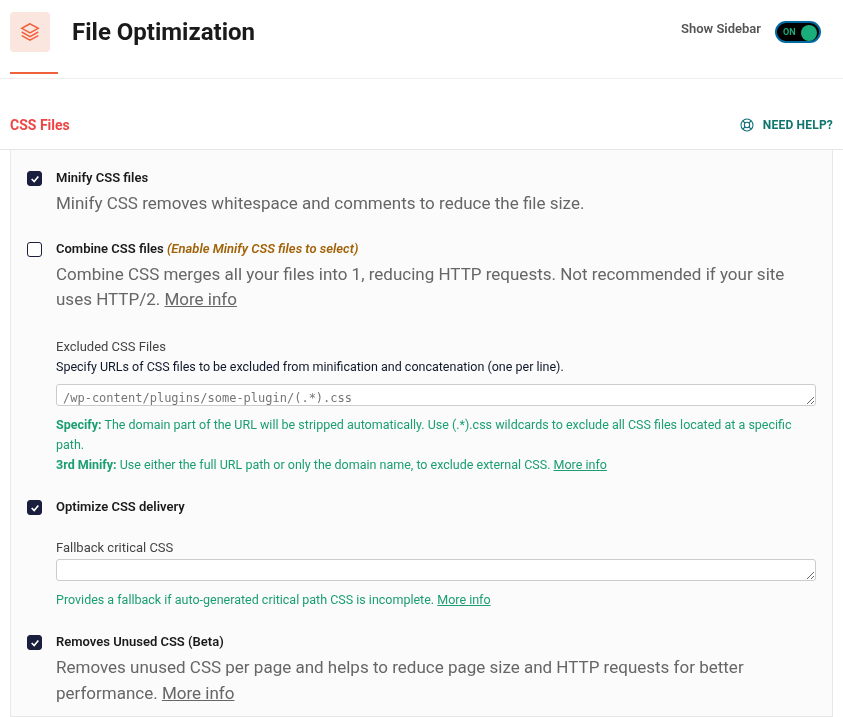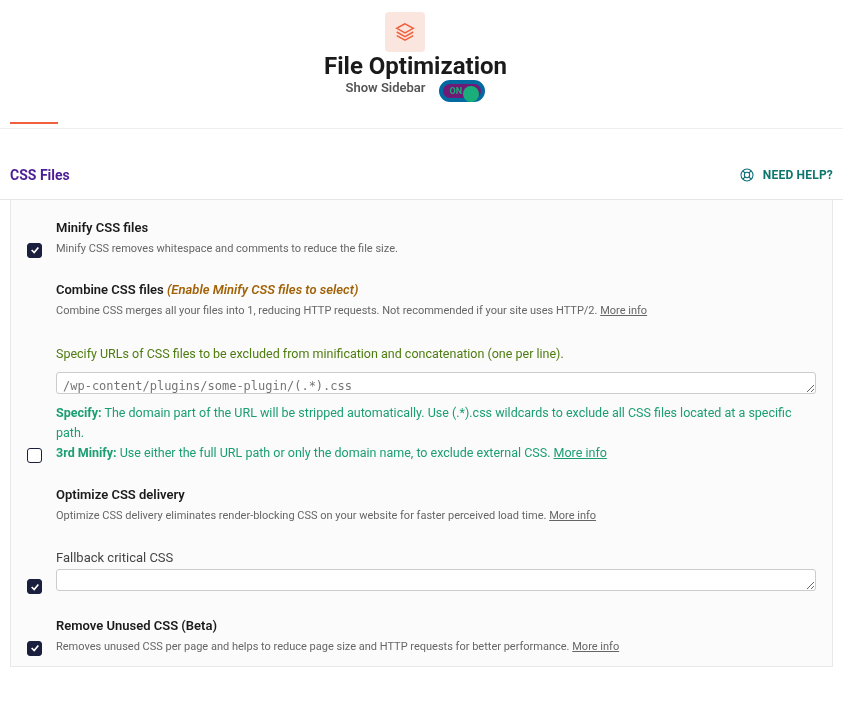--- a/index.html
+++ b/index.html
@@ -7,21 +7,20 @@
     font-family: -apple-system, BlinkMacSystemFont, "Segoe UI", Roboto, Helvetica, Arial, sans-serif;
     background: #fff;
     color: #1a1a1a;
     width: 843px;
     font-size: 13px;
   }
   .header {
     display: flex;
     align-items: center;
     padding: 12px 22px 16px 10px;
-    flex-direction: column;
   }
   .icon-box {
     width: 40px;
     height: 40px;
     border-radius: 4px;
     background: #fbe6df;
     display: flex;
     align-items: center;
     justify-content: center;
     margin-right: 22px;
@@ -39,22 +38,22 @@
   }
   .sidebar-label {
     font-size: 13px;
     font-weight: 600;
     color: #555;
   }
   .switch {
     width: 46px;
     height: 22px;
     border-radius: 11px;
-    border: 4px solid #0369a1;
-    background: #701a75;
+    border: 2px solid #0369a1;
+    background: #000000;
     position: relative;
     display: flex;
     align-items: center;
     cursor: pointer;
   }
   .switch-text {
     font-size: 9px;
     font-weight: 700;
     color: #1aaf7a;
     margin-left: 6px;
@@ -83,42 +82,42 @@
   .section-header {
     display: flex;
     align-items: center;
     justify-content: space-between;
     padding: 38px 10px 16px 10px;
     border-bottom: 1px solid #e6e6e6;
   }
   .section-title {
     font-size: 14px;
     font-weight: 700;
-    color: #4c1d95;
+    color: #ef4444;
   }
   .need-help {
     display: flex;
     align-items: center;
     gap: 8px;
     color: #0f766e;
     font-size: 12px;
     font-weight: 700;
     letter-spacing: 0.2px;
     cursor: pointer;
   }
   .panel {
     margin: 0 10px;
     border: 1px solid #e8e8e8;
     border-top: none;
     background: #fbfbfb;
     padding: 20px 16px 10px 16px;
   }
   .setting {
     display: flex;
-    align-items: flex-end;
+    align-items: flex-start;
     margin-bottom: 24px;
   }
   .setting:last-child { margin-bottom: 0; }
   .chk {
     width: 15px;
     height: 15px;
     border: 1.5px solid #1a1f3d;
     border-radius: 3px;
     display: flex;
     align-items: center;
@@ -140,41 +139,41 @@
     font-weight: 600;
     color: #1a1a1a;
     display: inline;
   }
   .setting-label-hint {
     font-style: italic;
     font-weight: 600;
     color: #a16207;
   }
   .setting-desc {
-    font-size: 11px;
+    font-size: 17px;
     color: #666;
     margin-top: 6px;
     line-height: 1.5;
   }
   .more-info {
     text-decoration: underline;
     color: #666;
     cursor: pointer;
   }
   .subfield {
     margin-top: 26px;
   }
   .subfield-label {
     font-size: 13px;
     color: #444;
     margin-bottom: 4px;
   }
   .subfield-desc {
     font-size: 12.5px;
-    color: #4d7c0f;
+    color: #0f172a;
     margin-bottom: 8px;
     line-height: 1.5;
   }
   textarea.txt {
     width: 100%;
     height: 22px;
     border: 1px solid #ccc;
     border-radius: 3px;
     font-family: ui-monospace, Menlo, Consolas, monospace;
     font-size: 12px;
@@ -252,56 +251,57 @@
 
   <div class="setting">
     <div class="chk"></div>
     <div class="setting-body">
       <span class="setting-label">Combine CSS files </span><span class="setting-label-hint">(Enable Minify CSS files to select)</span>
       <div class="setting-desc">
         <span>Combine CSS merges all your files into 1, reducing HTTP requests. Not recommended if your site uses HTTP/2. </span><span class="more-info">More info</span>
       </div>
 
       <div class="subfield">
+        <div class="subfield-label">Excluded CSS Files</div>
         <div class="subfield-desc">Specify URLs of CSS files to be excluded from minification and concatenation (one per line).</div>
         <textarea class="txt" placeholder="/wp-content/plugins/some-plugin/(.*).css" style=""></textarea>
         <div class="note-block note-green">
           <span class="note-strong">Specify:</span><span> The domain part of the URL will be stripped automatically. Use (.*).css wildcards to exclude all CSS files located at a specific path.</span><br>
           <span class="note-strong">3rd Minify:</span><span> Use either the full URL path or only the domain name, to exclude external CSS. </span><span class="note-link">More info</span>
         </div>
       </div>
     </div>
   </div>
 
   <div class="setting">
     <div class="chk checked">
       <svg width="10" height="10" viewBox="0 0 24 24" fill="none" stroke="#fff" stroke-width="4">
         <polyline points="4 12 10 18 20 6"></polyline>
       </svg>
     </div>
     <div class="setting-body">
       <span class="setting-label">Optimize CSS delivery</span>
-      <div class="setting-desc">
-        <span>Optimize CSS delivery eliminates render-blocking CSS on your website for faster perceived load time. </span><span class="more-info">More info</span>
-      </div>
 
       <div class="subfield">
         <div class="subfield-label">Fallback critical CSS</div>
         <textarea class="txt empty" style=""></textarea>
+        <div class="note-block note-green">
+          <span>Provides a fallback if auto-generated critical path CSS is incomplete. </span><span class="note-link">More info</span>
+        </div>
       </div>
     </div>
   </div>
 
   <div class="setting">
     <div class="chk checked">
       <svg width="10" height="10" viewBox="0 0 24 24" fill="none" stroke="#fff" stroke-width="4">
         <polyline points="4 12 10 18 20 6"></polyline>
       </svg>
     </div>
     <div class="setting-body">
-      <span class="setting-label">Remove Unused CSS (Beta)</span>
+      <span class="setting-label">Removes Unused CSS (Beta)</span>
       <div class="setting-desc">
         <span>Removes unused CSS per page and helps to reduce page size and HTTP requests for better performance. </span><span class="more-info">More info</span>
       </div>
     </div>
   </div>
 
 </div>
 
 </body></html>

